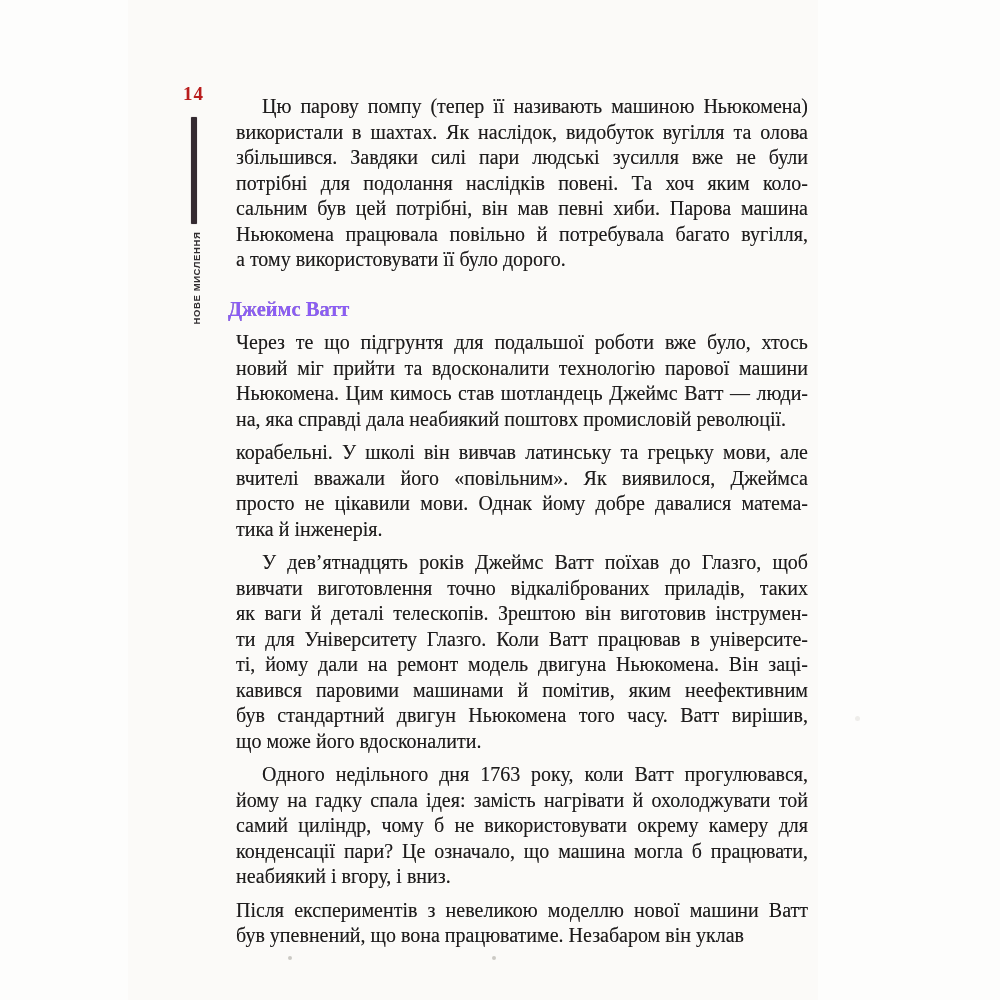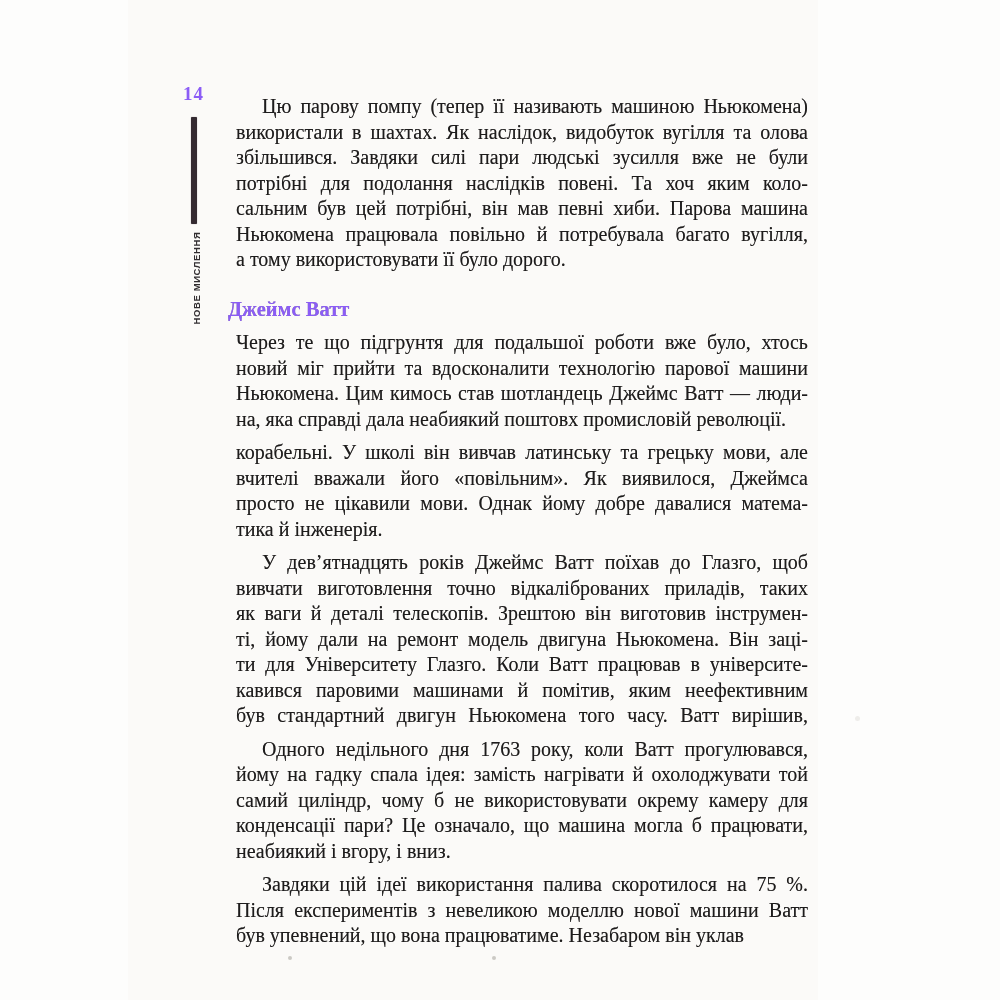--- a/index.html
+++ b/index.html
@@ -8,21 +8,21 @@
     --bg:#fdfdfc;
     --scan:#fbfaf8;
   }
   html,body{margin:0;padding:0;}
   body{width:1000px;height:1000px;background:var(--bg);font-family:"Liberation Serif",serif;}
   .canvas{position:relative;width:1000px;height:1000px;overflow:hidden;background:var(--bg);}
   .scan-tint{position:absolute;left:128px;top:0;width:690px;height:1000px;background:var(--scan);}
   .page-number{
     position:absolute;left:183px;top:83px;
     font-family:"Liberation Serif",serif;font-weight:bold;font-size:19px;
-    letter-spacing:1px;color:#8b5cf6;
+    letter-spacing:1px;color:#b91c1c;
   }
   .margin-rule{
     position:absolute;left:191px;top:117px;width:6px;height:107px;
     background:var(--bar);border-radius:1px;
     box-shadow:0 0 1px rgba(40,30,40,.6);
   }
   .vertical-caption{
     position:absolute;left:196px;top:278px;
     transform:translate(-50%,-50%) rotate(-90deg);
     white-space:nowrap;
@@ -82,34 +82,34 @@
       <div class="paragraph">
         <div class="line">корабельні. У школі він вивчав латинську та грецьку мови, але</div>
         <div class="line">вчителі вважали його «повільним». Як виявилося, Джеймса</div>
         <div class="line">просто не цікавили мови. Однак йому добре давалися матема-</div>
         <div class="line last">тика й інженерія.</div>
       </div>
       <div class="paragraph">
         <div class="line indent">У дев’ятнадцять років Джеймс Ватт поїхав до Глазго, щоб</div>
         <div class="line">вивчати виготовлення точно відкаліброваних приладів, таких</div>
         <div class="line">як ваги й деталі телескопів. Зрештою він виготовив інструмен-</div>
+        <div class="line">ти для Університету Глазго. Коли Ватт працював в університе-</div>
         <div class="line">ті, йому дали на ремонт модель двигуна Ньюкомена. Він заці-</div>
-        <div class="line">ти для Університету Глазго. Коли Ватт працював в університе-</div>
         <div class="line">кавився паровими машинами й помітив, яким неефективним</div>
         <div class="line">був стандартний двигун Ньюкомена того часу. Ватт вирішив,</div>
+        <div class="line last">що може його вдосконалити.</div>
       </div>
       <div class="paragraph">
         <div class="line indent">Одного недільного дня 1763 року, коли Ватт прогулювався,</div>
         <div class="line">йому на гадку спала ідея: замість нагрівати й охолоджувати той</div>
         <div class="line">самий циліндр, чому б не використовувати окрему камеру для</div>
         <div class="line">конденсації пари? Це означало, що машина могла б працювати,</div>
         <div class="line last">неабиякий і вгору, і вниз.</div>
       </div>
       <div class="paragraph">
-        <div class="line indent">Завдяки цій ідеї використання палива скоротилося на 75 %.</div>
         <div class="line">Після експериментів з невеликою моделлю нової машини Ватт</div>
         <div class="line last">був упевнений, що вона працюватиме. Незабаром він уклав</div>
       </div>
     </div>
 
   <div class="speck s1"></div>
   <div class="speck s2"></div>
   <div class="speck s3"></div>
 </div>
 

